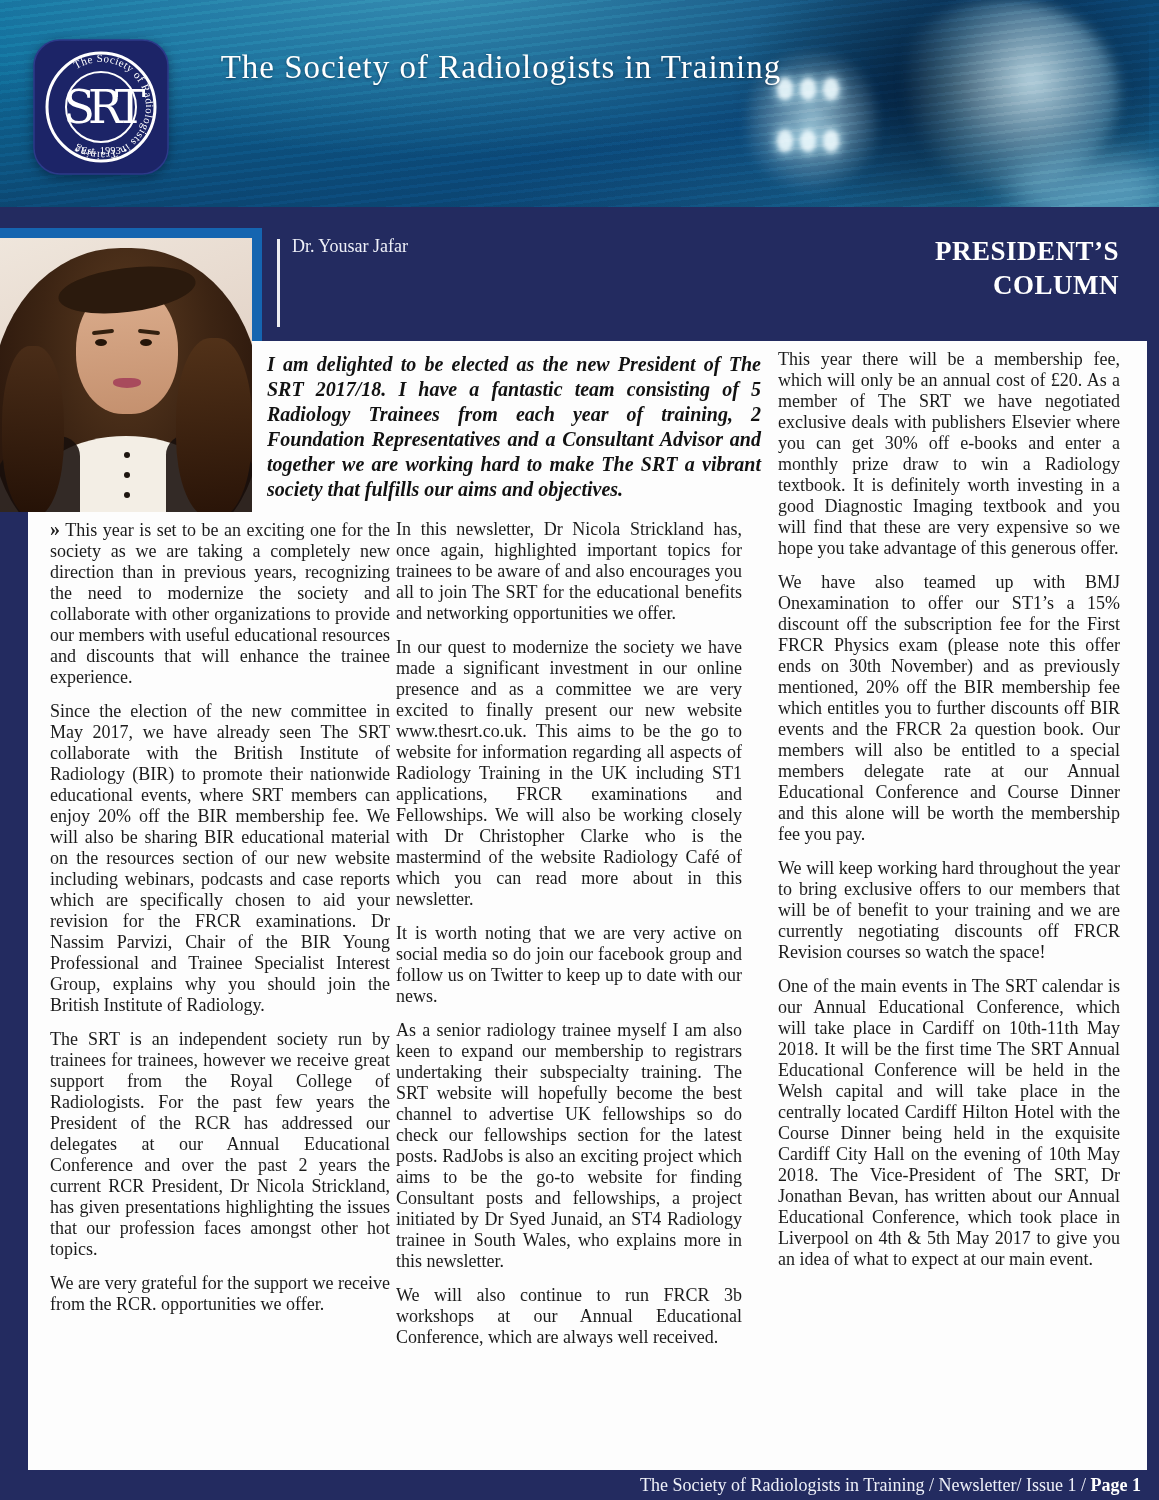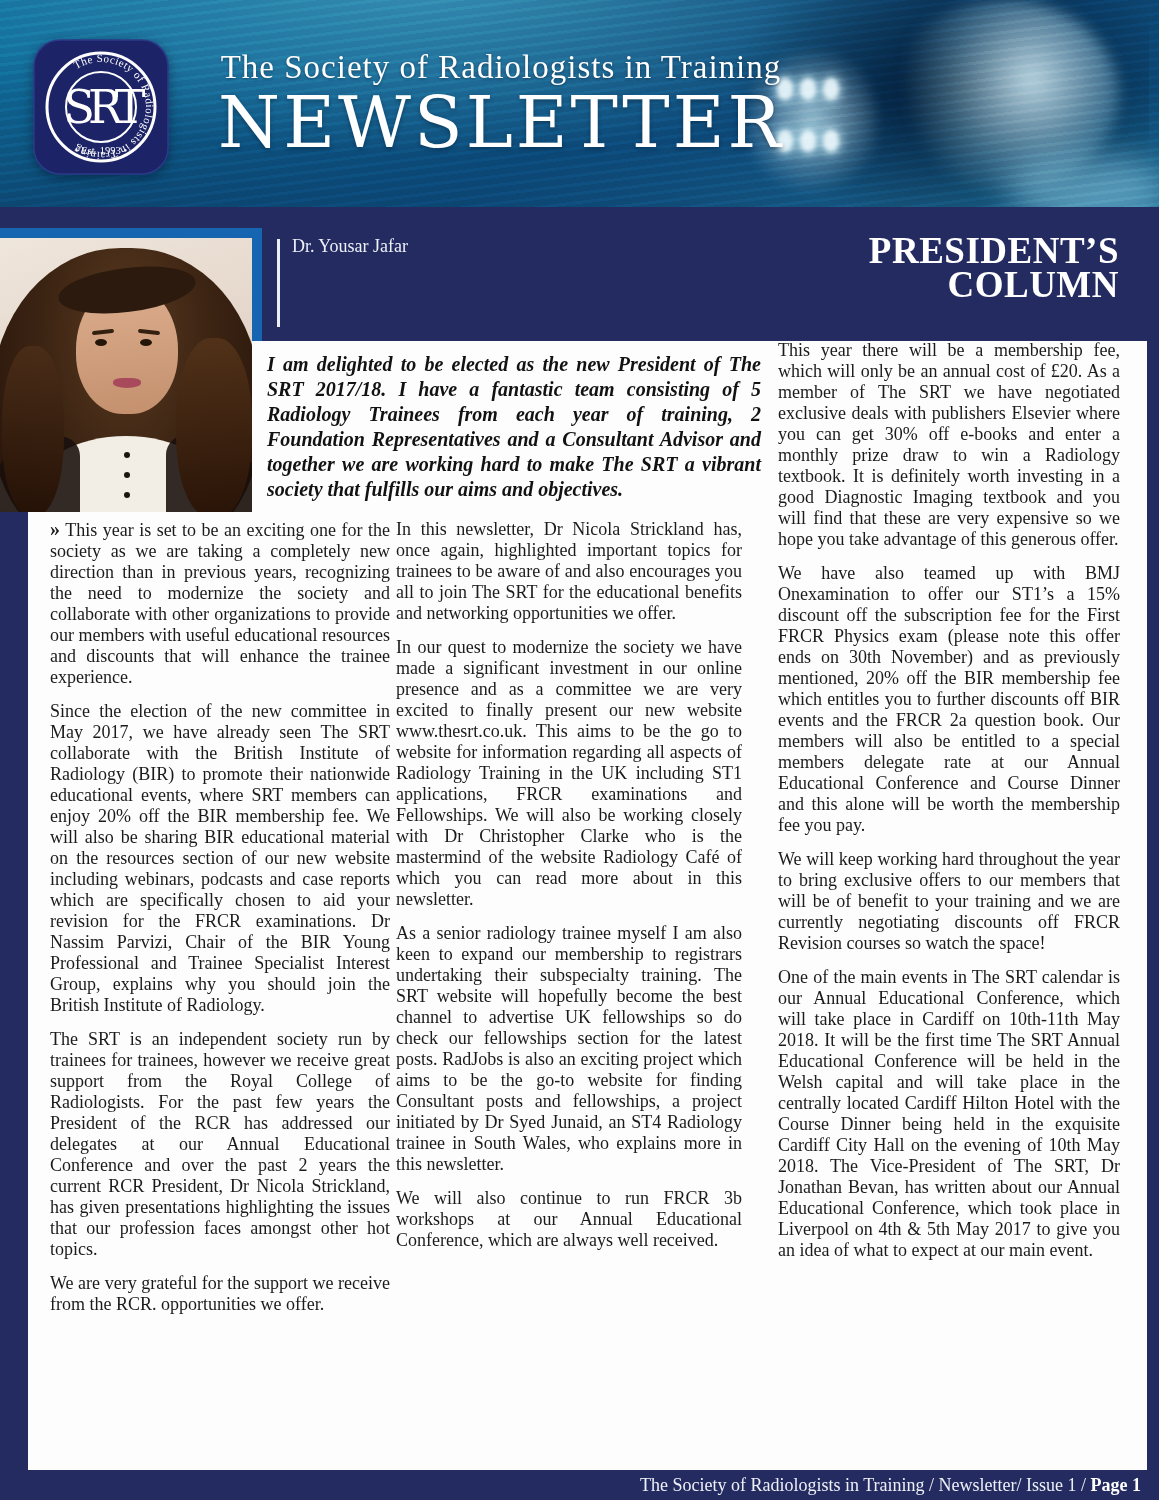--- a/index.html
+++ b/index.html
@@ -46,21 +46,21 @@
   .mast-issue { font-size:26px; line-height:30px; text-align:right; padding-right:6px;
     text-shadow:0 1px 3px rgba(0,20,40,.45); }
   .logo { position:absolute; left:30px; top:36px; width:142px; height:142px;
     filter:drop-shadow(0 3px 6px rgba(0,15,35,.5)); }
   
   .byline-divider { position:absolute; left:277px; top:239px; width:3px; height:88px;
     background:rgba(255,255,255,.92); }
   .byline-name { position:absolute; left:292px; top:229px; color:#eef0f8; font-size:18px; line-height:34px; }
   .byline-roles { position:absolute; left:292px; top:268px; color:#dfe3f0; font-size:18px; line-height:24px; }
   .section-title { position:absolute; right:40px; top:234px; text-align:right; color:#ffffff;
-    font-size:37px; line-height:34px; font-weight:bold; letter-spacing:.5px; }
+    font-size:27px; line-height:34px; font-weight:bold; letter-spacing:.5px; }
   
   .photo-frame-top { position:absolute; left:0; top:228px; width:262px; height:10px; background:#1565b0; }
   .photo-frame-right { position:absolute; left:252px; top:228px; width:10px; height:113px; background:#1565b0; }
   .photo { position:absolute; left:0; top:238px; width:252px; height:274px; overflow:hidden;
     background:linear-gradient(160deg, #efe6dc 0%, #e2d2c6 60%, #d4c1b4 100%); }
   .p-hair { position:absolute; left:-8px; top:10px; width:268px; height:310px;
     border-radius:48% 48% 42% 42%;
     background:radial-gradient(ellipse at 50% 28%, #5a3a20 0%, #3c2413 45%, #200f08 100%); }
   .p-face { position:absolute; left:76px; top:46px; width:102px; height:130px;
     border-radius:50% 50% 46% 46%; background:linear-gradient(175deg, #dcae8e 0%, #c4906e 100%); }
@@ -85,21 +85,21 @@
   .photo-corner { position:absolute; left:0; top:512px; width:28px; height:36px; background:#232b60; }
   
   .white-box { position:absolute; left:28px; top:341px; width:1119px; height:1129px; background:#fdfdfd; }
   .intro { position:absolute; left:267px; top:352px; width:494px;
     font-size:20px; line-height:25px; font-weight:bold; font-style:italic;
     color:#121212; text-align:justify; }
   .col { position:absolute; font-size:18px; line-height:21px; color:#1b1b1b; text-align:justify; }
   .col p { margin-bottom:13px; }
   .col-1 { left:50px;  top:519px; width:340px; }
   .col-2 { left:396px; top:519px; width:346px; }
-  .col-3 { left:778px; top:340px; width:342px; }
+  .col-3 { left:778px; top:349px; width:342px; }
   .lead { font-weight:bold; font-size:20px; }
   
   .footer-band { position:absolute; left:0; top:1470px; width:1159px; height:30px; background:#232b60;
     display:flex; align-items:center; justify-content:flex-end; padding-right:18px; }
   .footer-text { color:#eef0f8; font-size:18px; }
   .footer-text b { color:#ffffff; }
   
   .logo text { fill:#ffffff; }
 </style>
 </head>
@@ -135,21 +135,20 @@
       <text font-size="11" letter-spacing="0.5" font-family="Liberation Serif, serif">
         <textPath href="#logoarc" startOffset="50%" text-anchor="middle">The Society of Radiologists in Training</textPath>
       </text>
       <text x="71" y="87" text-anchor="middle" font-size="46" letter-spacing="-7" font-family="DejaVu Serif, serif">SRT</text>
       <text x="71" y="118" text-anchor="middle" font-size="10.5" font-family="Liberation Serif, serif">• Est. 1993 •</text>
     </svg>
   </div>
 
   <div class="mast-text">
     <div class="mast-society">The Society of Radiologists in Training</div>
-    <div class="mast-title">NEWSLETTER</div>
   </div>
 
   <div class="byline-divider"></div>
   <div class="byline-name">Dr. Yousar Jafar</div>
   <div class="section-title">
     <div>PRESIDENT’S</div>
     <div>COLUMN</div>
   </div>
 
   <div class="white-box"></div>
@@ -183,20 +182,21 @@
   <div class="col col-1">
     <p><span class="lead">»</span> <span>This year is set to be an exciting one for the society as we are taking a completely new direction than in previous years, recognizing the need to modernize the society and collaborate with other organizations to provide our members with useful educational resources and discounts that will enhance the trainee experience.</span></p>
     <p>Since the election of the new committee in May 2017, we have already seen The SRT collaborate with the British Institute of Radiology (BIR) to promote their nationwide educational events, where SRT members can enjoy 20% off the BIR membership fee. We will also be sharing BIR educational material on the resources section of our new website including webinars, podcasts and case reports which are specifically chosen to aid your revision for the FRCR examinations. Dr Nassim Parvizi, Chair of the BIR Young Professional and Trainee Specialist Interest Group, explains why you should join the British Institute of Radiology.</p>
     <p>The SRT is an independent society run by trainees for trainees, however we receive great support from the Royal College of Radiologists. For the past few years the President of the RCR has addressed our delegates at our Annual Educational Conference and over the past 2 years the current RCR President, Dr Nicola Strickland, has given presentations highlighting the issues that our profession faces amongst other hot topics.</p>
     <p>We are very grateful for the support we receive from the RCR. opportunities we offer.</p>
   </div>
 
   <div class="col col-2">
     <p>In this newsletter, Dr Nicola Strickland has, once again, highlighted important topics for trainees to be aware of and also encourages you all to join The SRT for the educational benefits and networking opportunities we offer.</p>
     <p>In our quest to modernize the society we have made a significant investment in our online presence and as a committee we are very excited to finally present our new website www.thesrt.co.uk. This aims to be the go to website for information regarding all aspects of Radiology Training in the UK including ST1 applications, FRCR examinations and Fellowships. We will also be working closely with Dr Christopher Clarke who is the mastermind of the website Radiology Café of which you can read more about in this newsletter.</p>
+    <p>It is worth noting that we are very active on social media so do join our facebook group and follow us on Twitter to keep up to date with our news.</p>
     <p>As a senior radiology trainee myself I am also keen to expand our membership to registrars undertaking their subspecialty training. The SRT website will hopefully become the best channel to advertise UK fellowships so do check our fellowships section for the latest posts. RadJobs is also an exciting project which aims to be the go-to website for finding Consultant posts and fellowships, a project initiated by Dr Syed Junaid, an ST4 Radiology trainee in South Wales, who explains more in this newsletter.</p>
     <p>We will also continue to run FRCR 3b workshops at our Annual Educational Conference, which are always well received.</p>
   </div>
 
   <div class="col col-3">
     <p>This year there will be a membership fee, which will only be an annual cost of £20. As a member of The SRT we have negotiated exclusive deals with publishers Elsevier where you can get 30% off e-books and enter a monthly prize draw to win a Radiology textbook. It is definitely worth investing in a good Diagnostic Imaging textbook and you will find that these are very expensive so we hope you take advantage of this generous offer.</p>
     <p>We have also teamed up with BMJ Onexamination to offer our ST1’s a 15% discount off the subscription fee for the First FRCR Physics exam (please note this offer ends on 30th November) and as previously mentioned, 20% off the BIR membership fee which entitles you to further discounts off BIR events and the FRCR 2a question book. Our members will also be entitled to a special members delegate rate at our Annual Educational Conference and Course Dinner and this alone will be worth the membership fee you pay.</p>
     <p>We will keep working hard throughout the year to bring exclusive offers to our members that will be of benefit to your training and we are currently negotiating discounts off FRCR Revision courses so watch the space!</p>
     <p>One of the main events in The SRT calendar is our Annual Educational Conference, which will take place in Cardiff on 10th-11th May 2018. It will be the first time The SRT Annual Educational Conference will be held in the Welsh capital and will take place in the centrally located Cardiff Hilton Hotel with the Course Dinner being held in the exquisite Cardiff City Hall on the evening of 10th May 2018. The Vice-President of The SRT, Dr Jonathan Bevan, has written about our Annual Educational Conference, which took place in Liverpool on 4th &amp; 5th May 2017 to give you an idea of what to expect at our main event.</p>
   </div>

